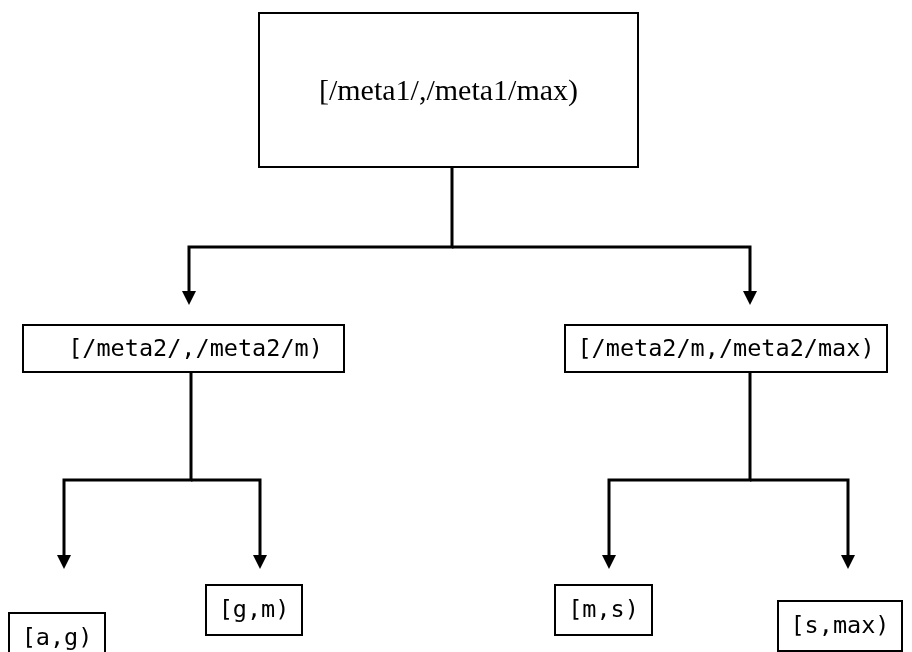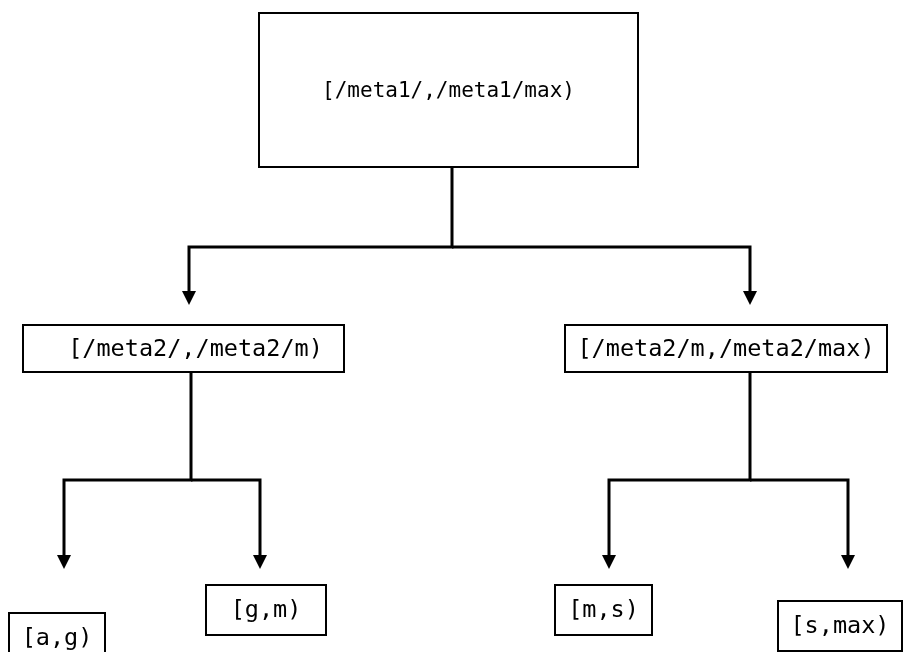--- a/index.html
+++ b/index.html
@@ -41,21 +41,22 @@
     display: block;
     line-height: 1;
   }
 
   
   #node-root {
     left: 258px;
     top: 12px;
     width: 381px;
     height: 156px;
-    font-size: 21px;
+    font-size: 30px;
+    font-family: Liberation Serif, serif;
   }
   
   #node-mid-left {
     left: 22px;
     top: 324px;
     width: 323px;
     height: 49px;
     font-size: 23.5px;
     padding-left: 24px;
   }
@@ -71,21 +72,21 @@
     left: 8px;
     top: 584px;
     width: 98px;
     height: 52px;
     font-size: 23.5px;
     margin-top: 28px;
   }
   #node-leaf-gm {
     left: 205px;
     top: 584px;
-    width: 122px;
+    width: 98px;
     height: 52px;
     font-size: 23.5px;
     text-align: right;
   }
   #node-leaf-ms {
     left: 554px;
     top: 584px;
     width: 99px;
     height: 52px;
     font-size: 23.5px;

